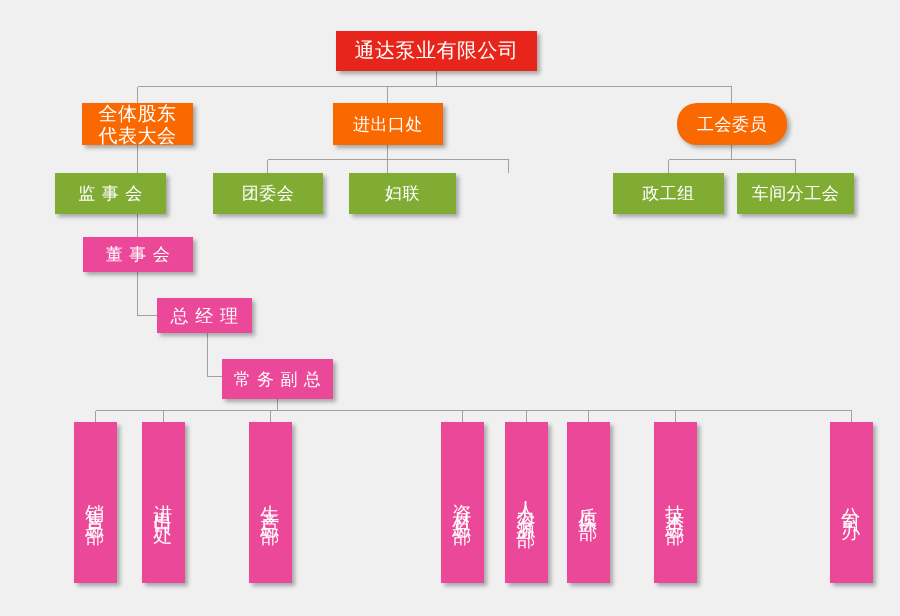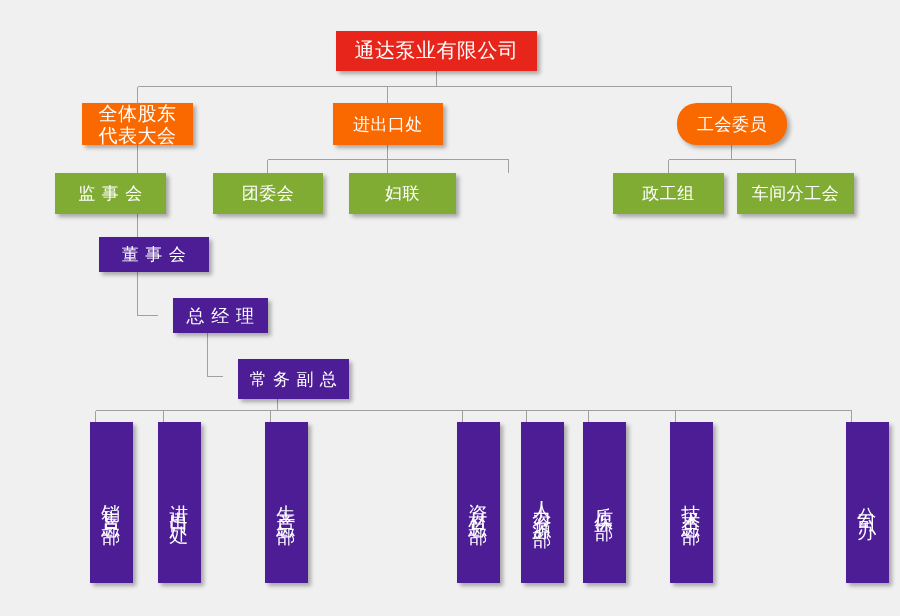--- a/index.html
+++ b/index.html
@@ -36,21 +36,21 @@
     text-align: center;
     color: #ffffff;
     font-weight: normal;
     line-height: 1.18;
     box-shadow: 3px 3px 4px rgba(0,0,0,0.30);
     letter-spacing: 0.5px;
   }
   .node.red    { background: #e8251a; }
   .node.orange { background: #fa6800; }
   .node.green  { background: #80ac33; }
-  .node.blue   { background: #4c1d95; margin-left: 16px; }
+  .node.blue   { background: #ec4899; }
 
   .node .lbl {
     display: block;
     white-space: pre-line;
   }
   .node.vert {
     writing-mode: vertical-rl;
     text-orientation: upright;
   }
   .node.vert .lbl {

